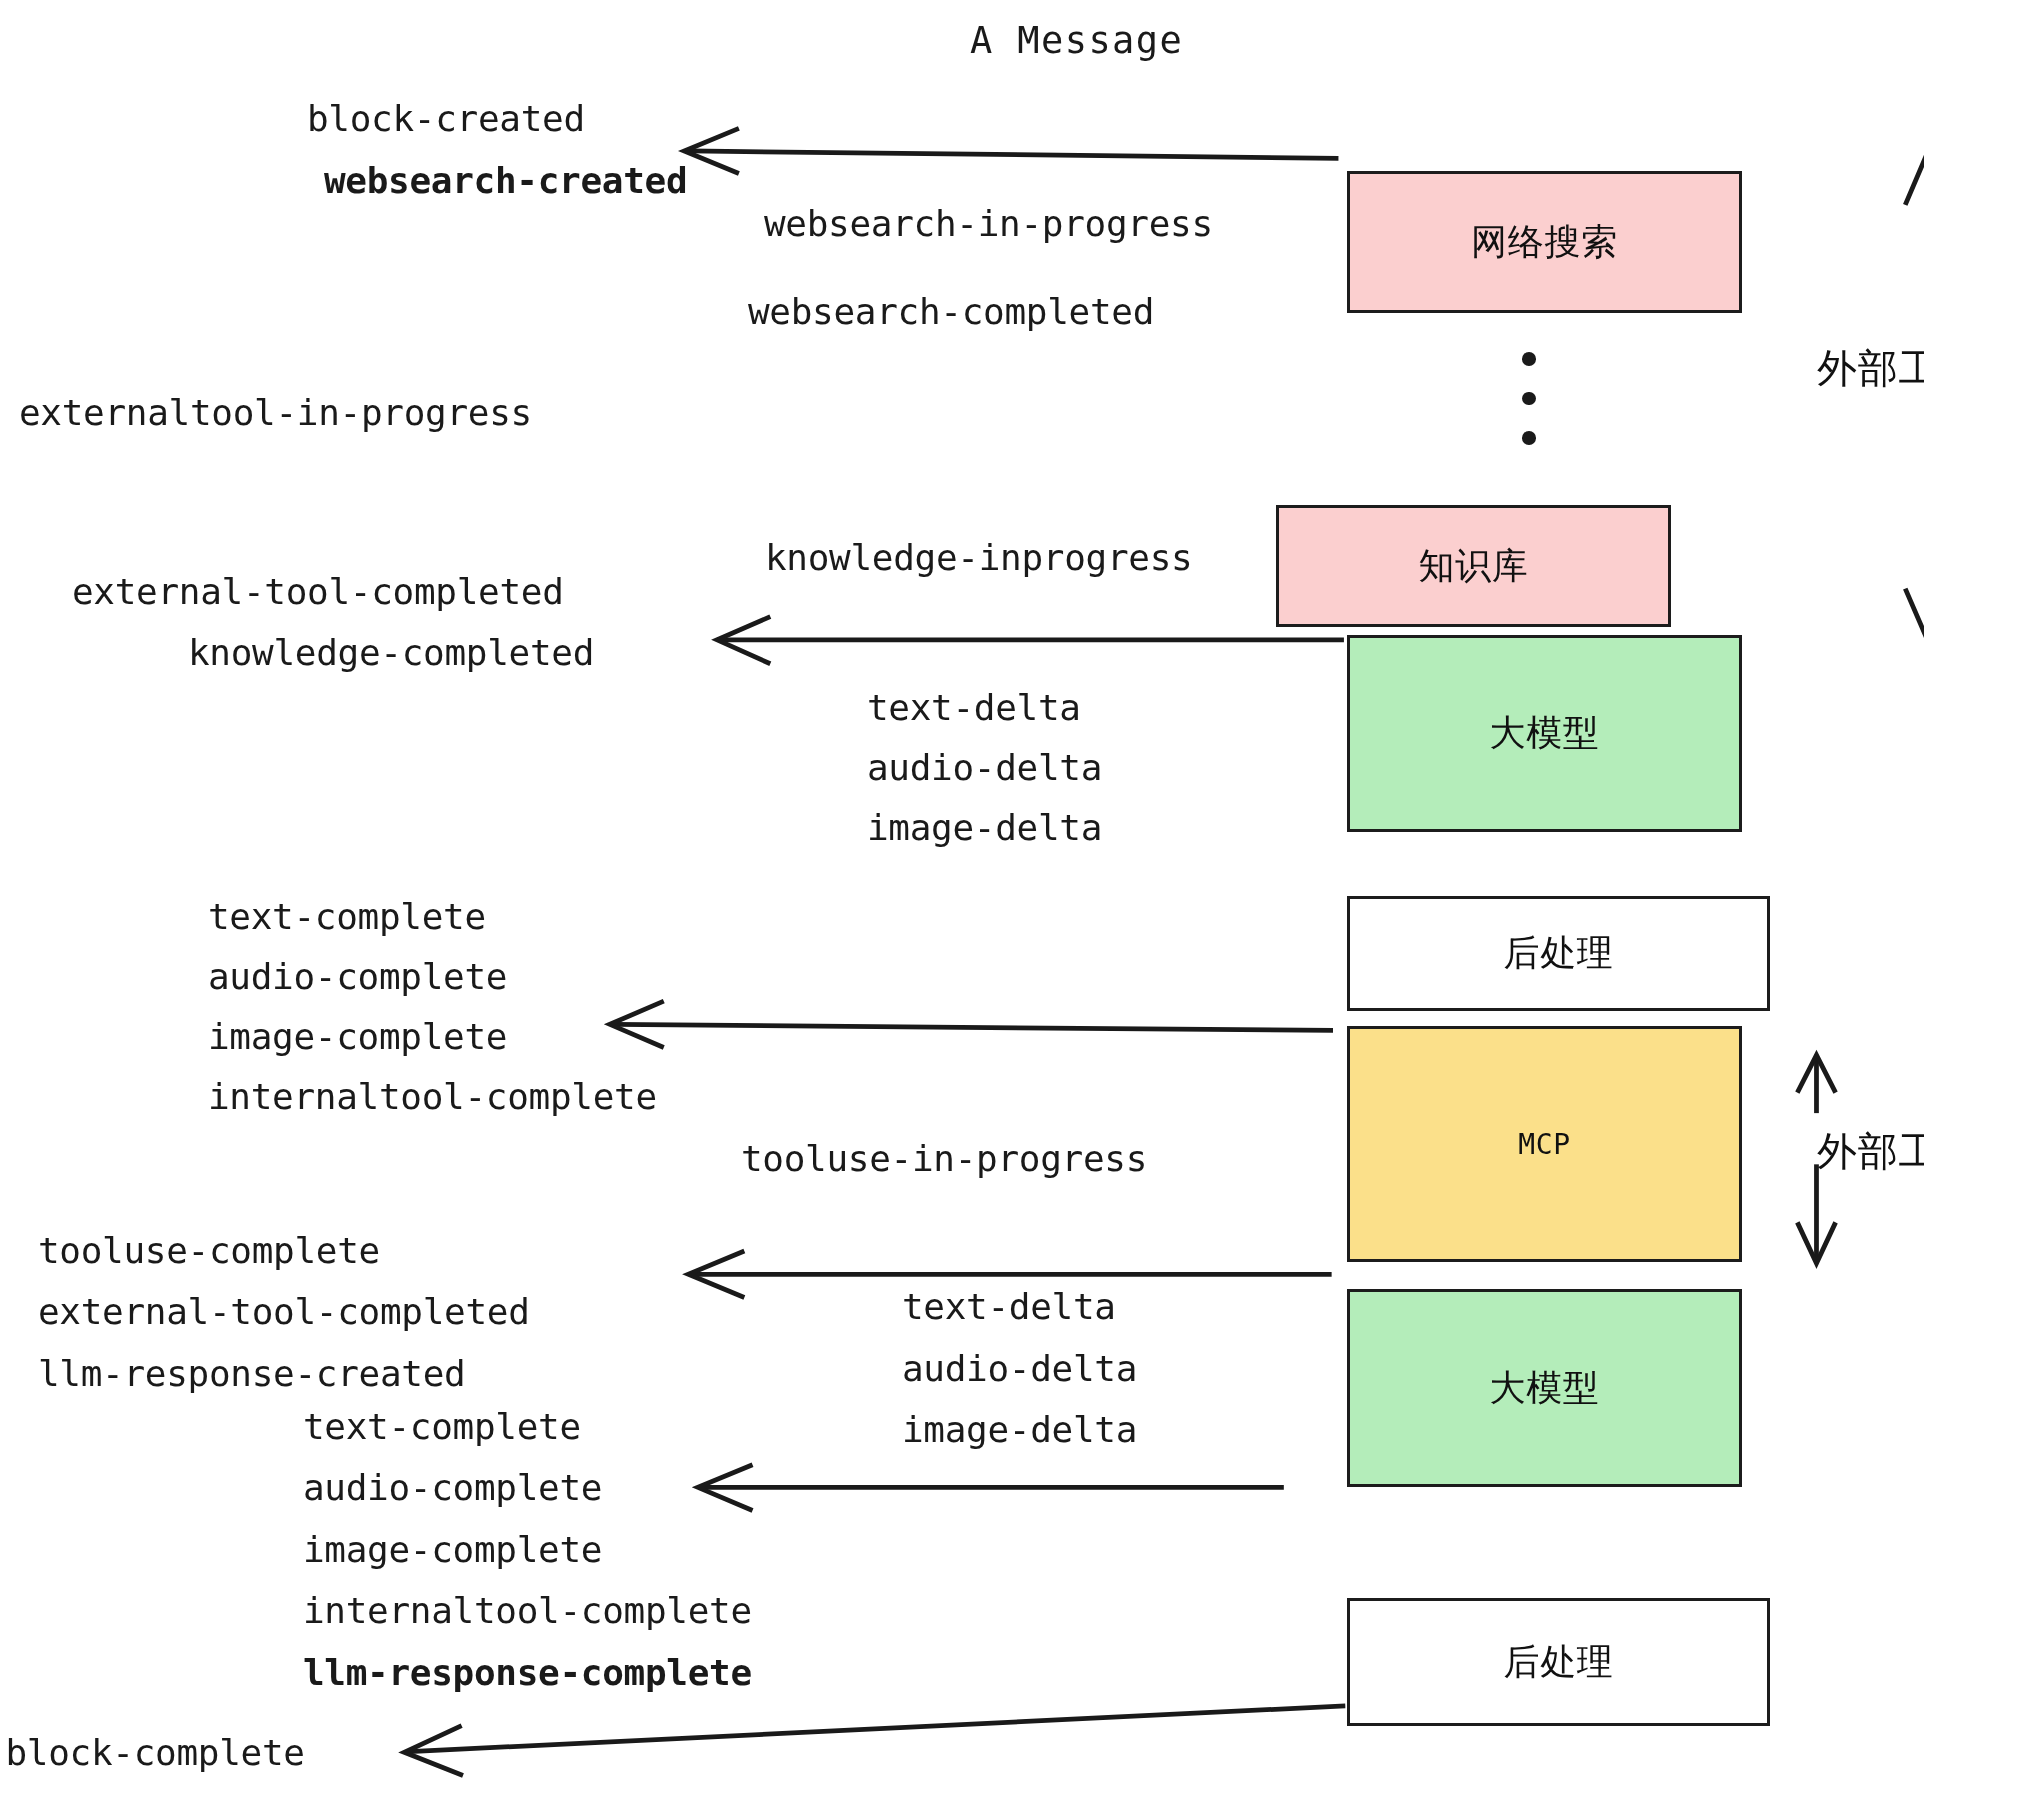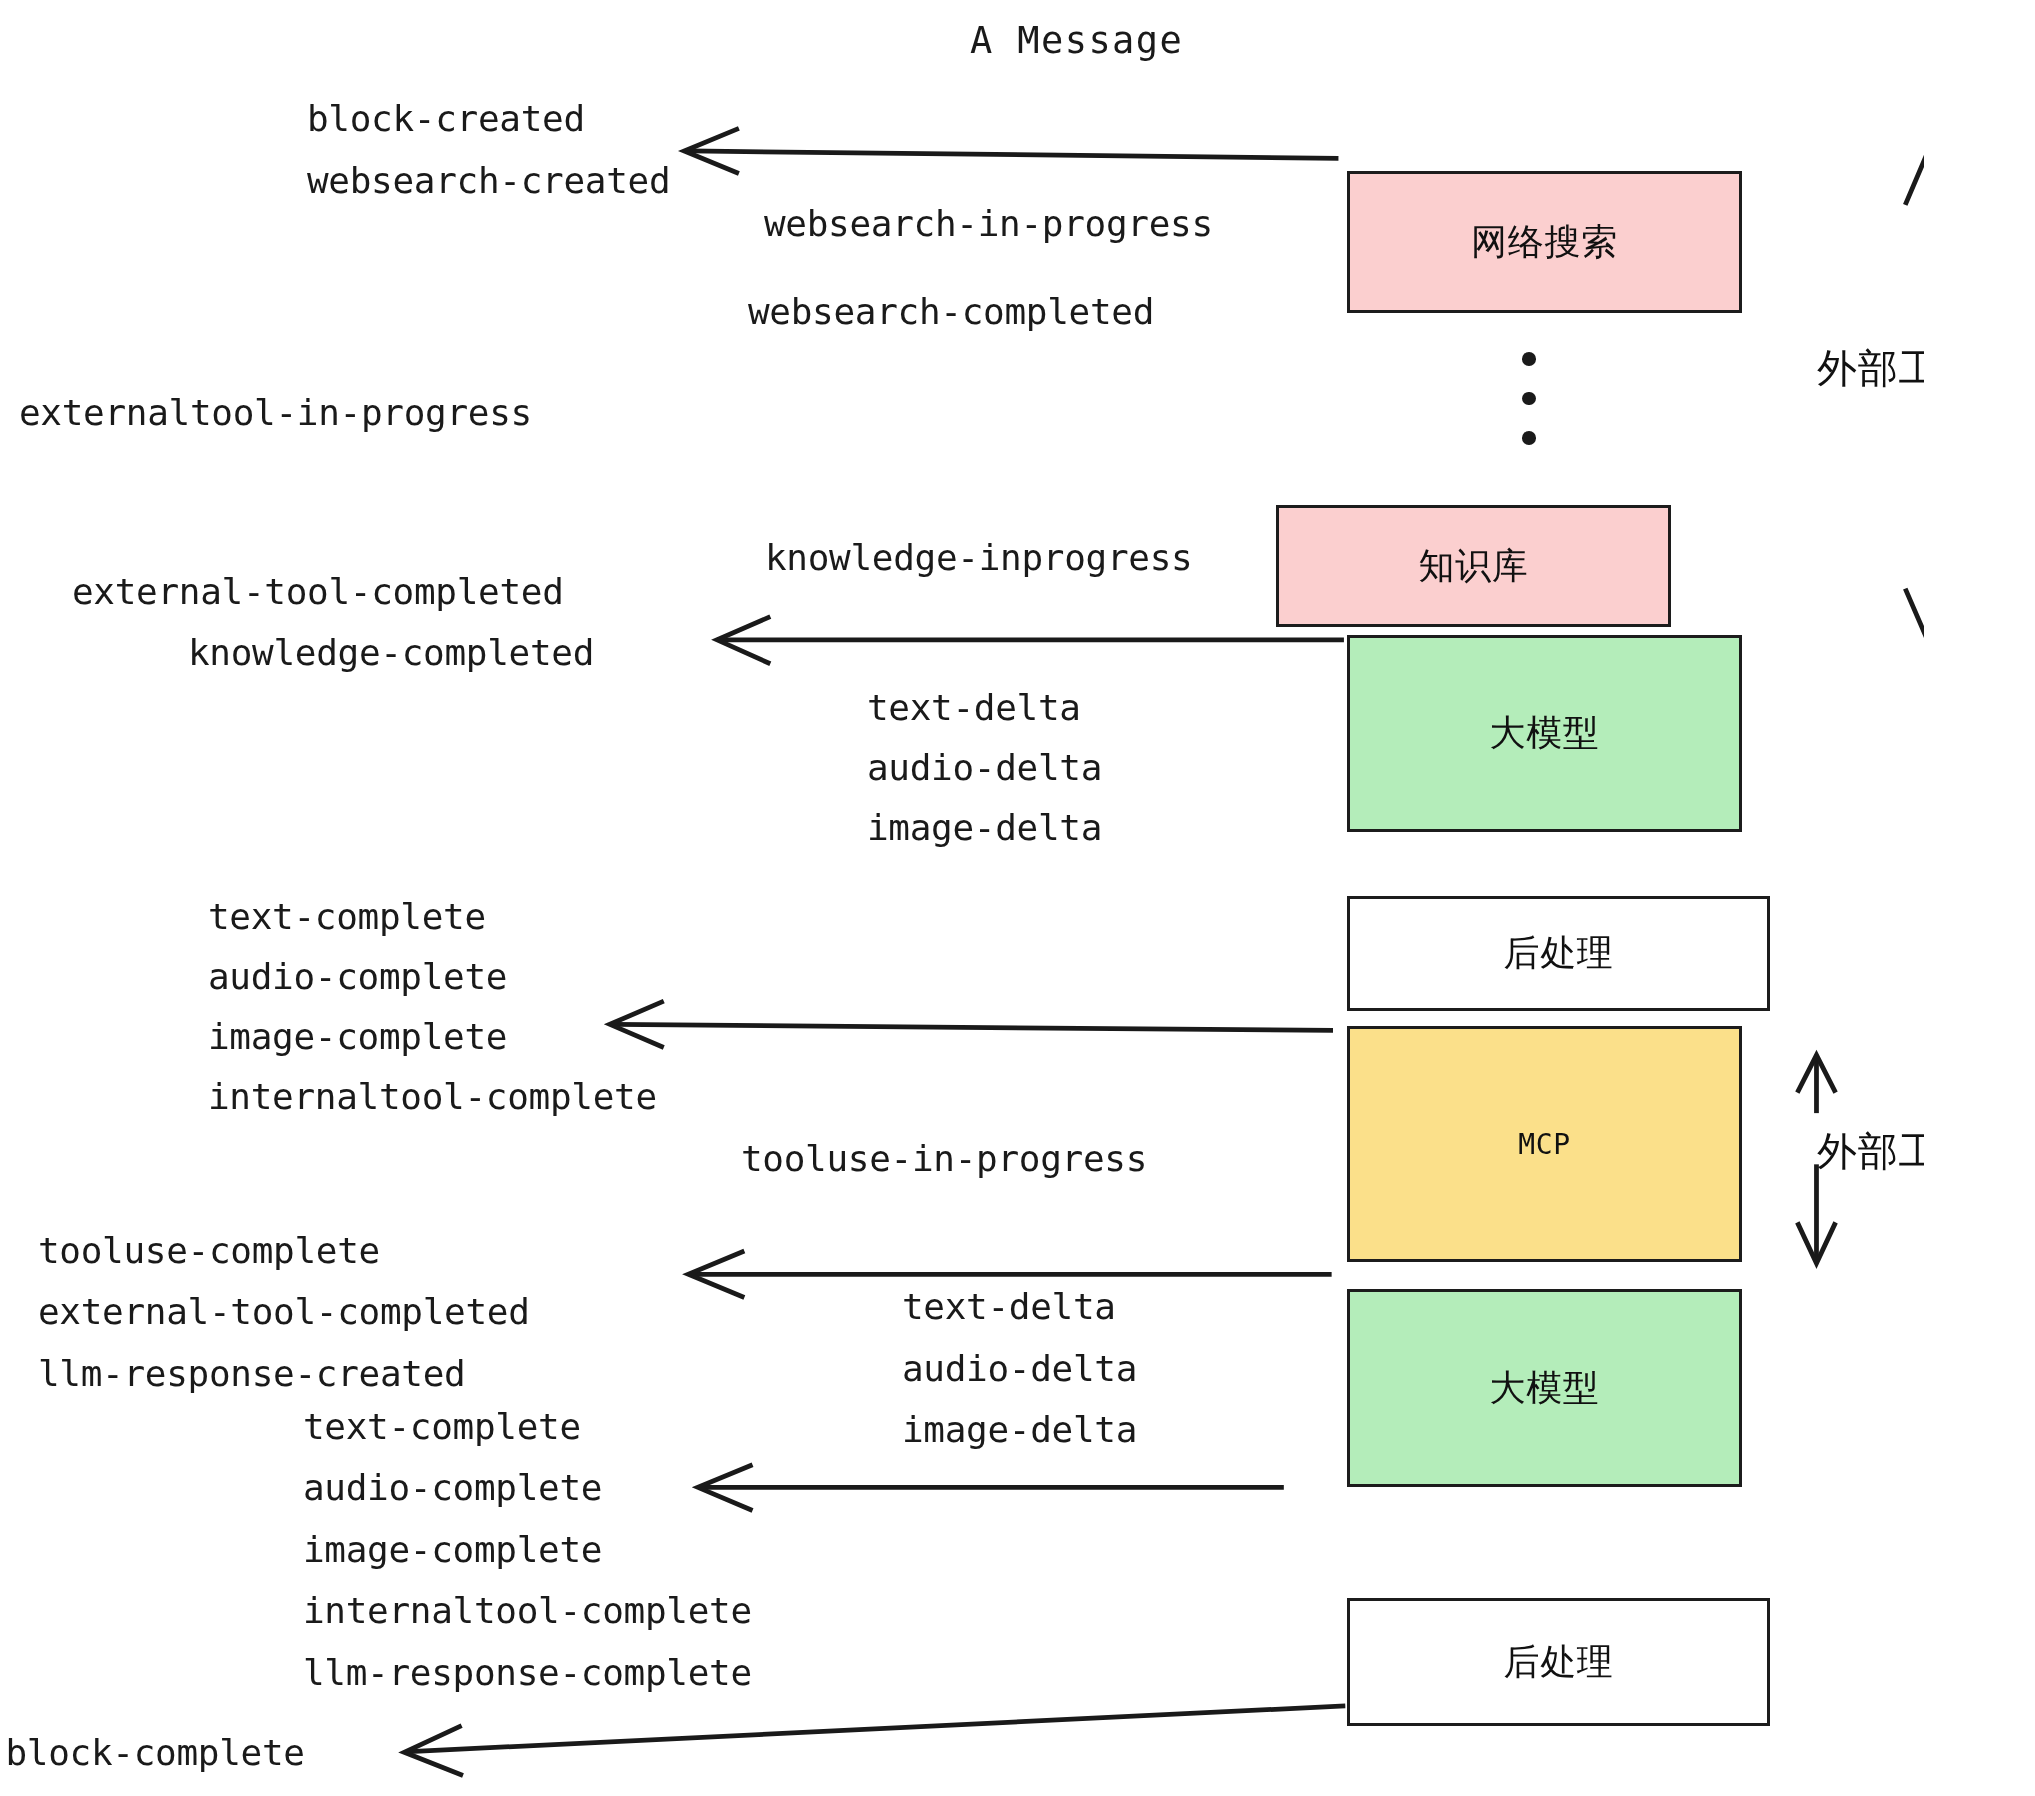--- a/index.html
+++ b/index.html
@@ -147,21 +147,21 @@
   </svg>
 
   <div class="dots" id="dots" style="left: 1522px; top: 352px;">
       <i></i>
       <i></i>
       <i></i>
     </div>
 
   <div id="events-layer">
       <div class="evt" style="left: 307px; top: 101px;">block-created</div>
-      <div class="evt" style="left: 307px; top: 163px;">websearch-created</div>
+      <div class="evt" style="left: 324px; top: 163px; font-weight: bold;">websearch-created</div>
       <div class="evt" style="left: 748px; top: 206px; margin-left: 16px;">websearch-in-progress</div>
       <div class="evt" style="left: 748px; top: 294px;">websearch-completed</div>
       <div class="evt" style="left: 19px; top: 395px;">externaltool-in-progress</div>
       <div class="evt" style="left: 765px; top: 540px;">knowledge-inprogress</div>
       <div class="evt" style="left: 72px; top: 574px;">external-tool-completed</div>
       <div class="evt" style="left: 188px; top: 635px;">knowledge-completed</div>
       <div class="evt" style="left: 867px; top: 690px;">text-delta</div>
       <div class="evt" style="left: 867px; top: 750px;">audio-delta</div>
       <div class="evt" style="left: 867px; top: 810px;">image-delta</div>
       <div class="evt" style="left: 208px; top: 899px;">text-complete</div>
@@ -169,21 +169,21 @@
       <div class="evt" style="left: 208px; top: 1019px;">image-complete</div>
       <div class="evt" style="left: 208px; top: 1079px;">internaltool-complete</div>
       <div class="evt" style="left: 741px; top: 1141px;">tooluse-in-progress</div>
       <div class="evt" style="left: 38px; top: 1233px;">tooluse-complete</div>
       <div class="evt" style="left: 38px; top: 1294px;">external-tool-completed</div>
       <div class="evt" style="left: 38px; top: 1356px;">llm-response-created</div>
       <div class="evt" style="left: 303px; top: 1409px;">text-complete</div>
       <div class="evt" style="left: 303px; top: 1470px;">audio-complete</div>
       <div class="evt" style="left: 303px; top: 1532px;">image-complete</div>
       <div class="evt" style="left: 303px; top: 1593px;">internaltool-complete</div>
-      <div class="evt" style="left: 303px; top: 1655px;">llm-response-complete</div>
+      <div class="evt" style="left: 303px; top: 1655px; font-weight: bold;">llm-response-complete</div>
       <div class="evt" style="left: 5.5px; top: 1735px;">block-complete</div>
       <div class="evt" style="left: 902px; top: 1289px;">text-delta</div>
       <div class="evt" style="left: 902px; top: 1351px;">audio-delta</div>
       <div class="evt" style="left: 902px; top: 1412px;">image-delta</div>
     </div>
 
   <div id="nodes-layer">
       <div class="node pink" style="left: 1347px; top: 171px; width: 395px; height: 142px;">网络搜索</div>
       <div class="node pink" style="left: 1276px; top: 505px; width: 395px; height: 122px;">知识库</div>
       <div class="node green" style="left: 1347px; top: 635px; width: 395px; height: 197px;">大模型</div>

